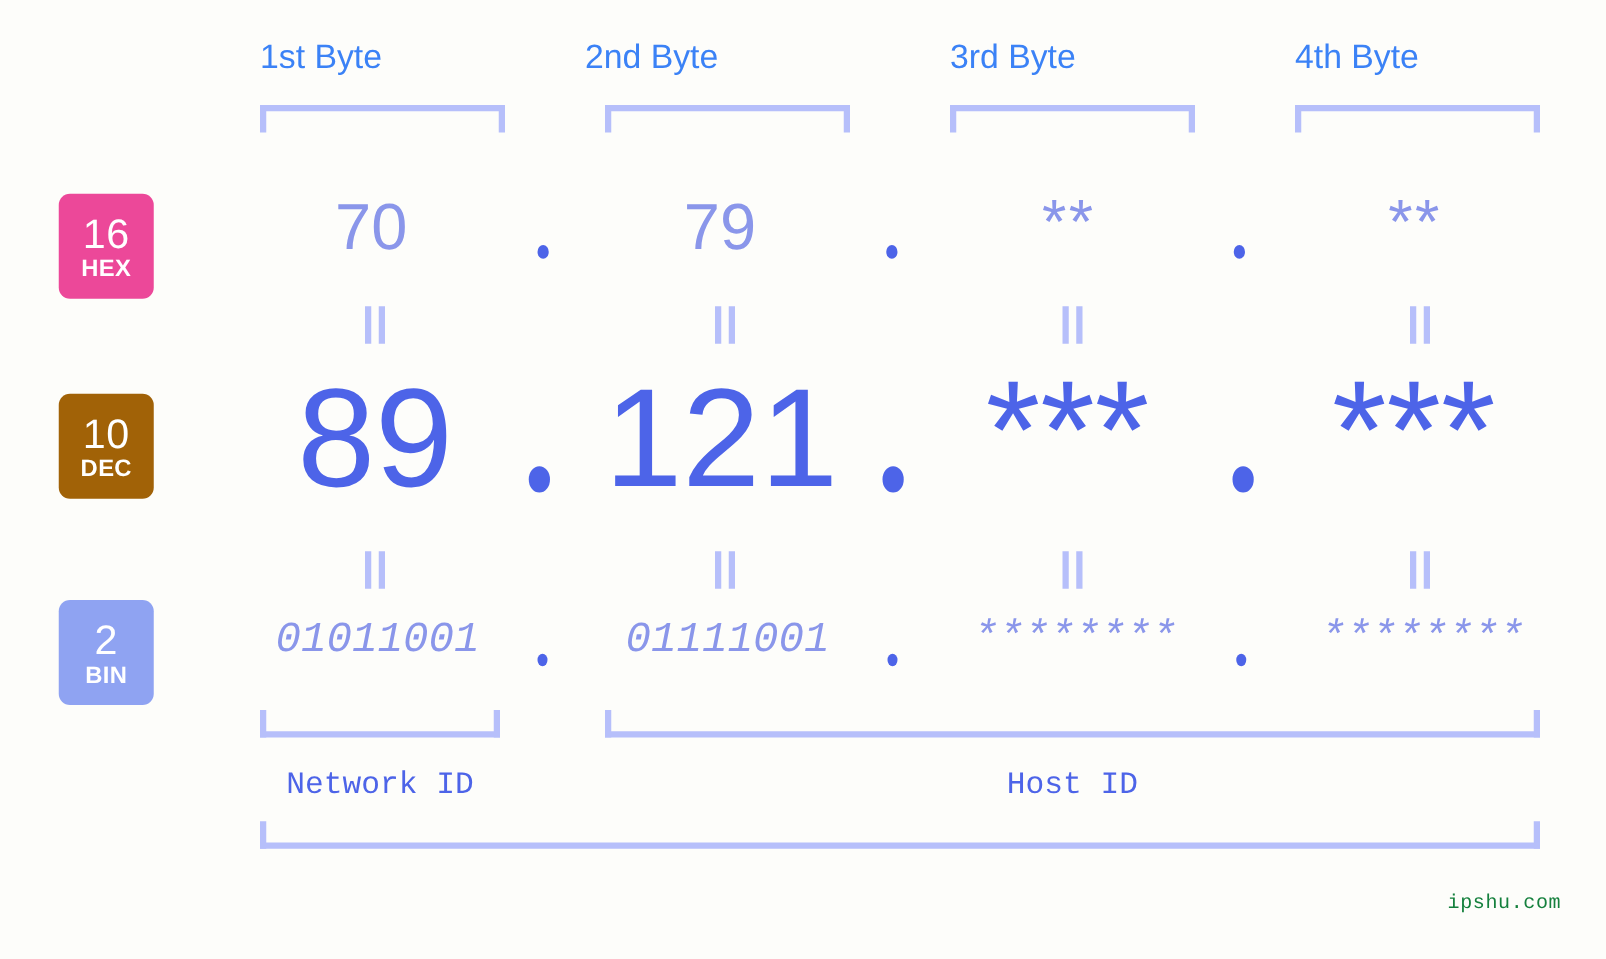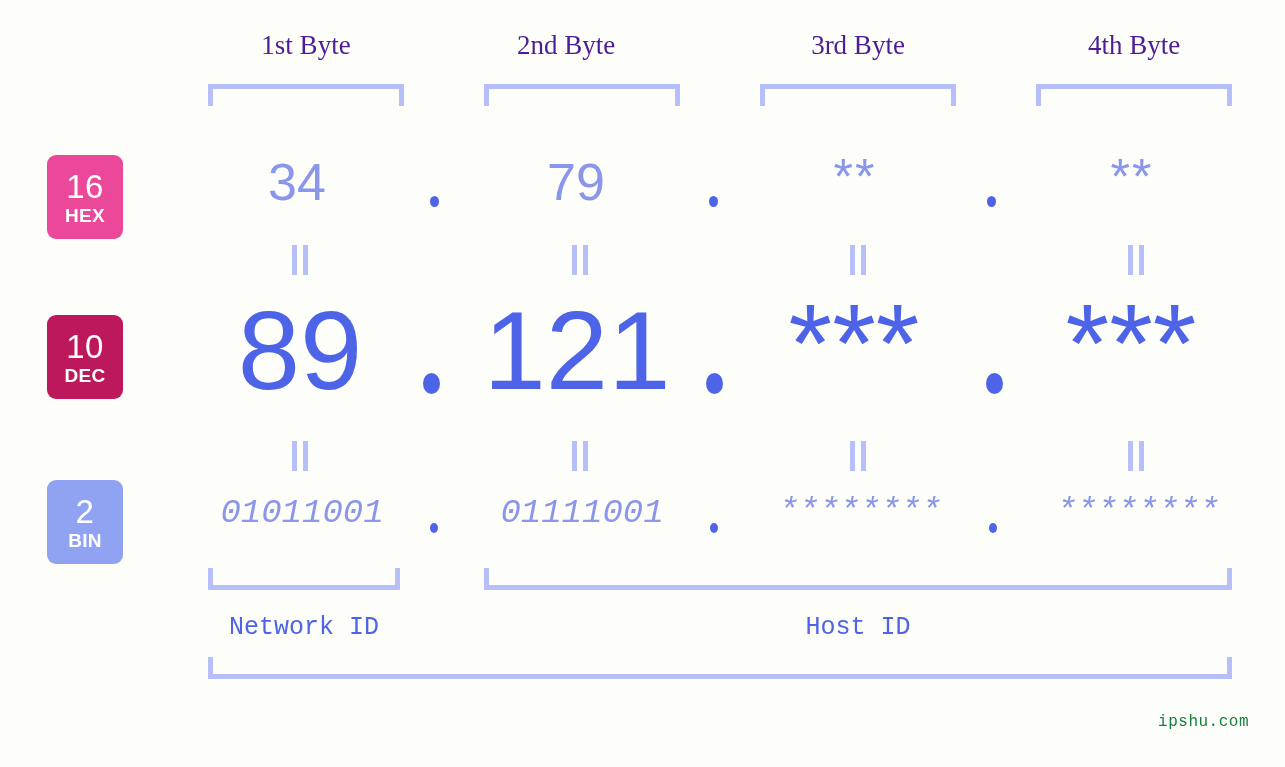--- a/index.html
+++ b/index.html
@@ -21,24 +21,24 @@
     left: 0; top: 0;
     width: 1285px;
     height: 767px;
   }
 
   
   .byte-label {
     position: absolute;
     top: 30px;
     width: 196px;
-    text-align: center;
+    text-align: left;
     font-size: 27px;
-    color: #4c1d95;
-    font-family: Liberation Serif, serif;
+    color: #3b82f6;
+    font-family: Liberation Sans, sans-serif;
     letter-spacing: 0px;
     white-space: nowrap;
   }
 
   
   .bracket-down {
     position: absolute;
     height: 22px;
     border-top: 5px solid #b6bffa;
     border-left: 5px solid #b6bffa;
@@ -185,31 +185,31 @@
   <div class="bracket-down" style="left:208px; top:84px; width:196px"></div>
   <div class="bracket-down" style="left:484px; top:84px; width:196px"></div>
   <div class="bracket-down" style="left:760px; top:84px; width:196px"></div>
   <div class="bracket-down" style="left:1036px; top:84px; width:196px"></div>
 
   <div class="badge" style="top:155px; height:84px; background:#ec4899">
     <span class="num">16</span>
     <span class="nm">HEX</span>
   </div>
 
-  <div class="badge" style="top:315px; height:84px; background:#be185d">
+  <div class="badge" style="top:315px; height:84px; background:#a16207">
     <span class="num">10</span>
     <span class="nm">DEC</span>
   </div>
 
   <div class="badge" style="top:480px; height:84px; background:#8fa3f2">
     <span class="num">2</span>
     <span class="nm">BIN</span>
   </div>
 
-  <div class="cell hex-cell" style="left:199px">34</div>
+  <div class="cell hex-cell" style="left:199px">70</div>
   <div class="dot dot-hex" style="left:430px; top:196px"></div>
   <div class="cell hex-cell" style="left:478px">79</div>
   <div class="dot dot-hex" style="left:709px; top:196px"></div>
   <div class="cell hex-cell masked" style="left:757px; top:148px">**</div>
   <div class="dot dot-hex" style="left:987px; top:196px"></div>
   <div class="cell hex-cell masked" style="left:1034px; top:148px">**</div>
 
   <div class="eq" style="left:292px; top:245px">
       <i></i>
       <i></i>

